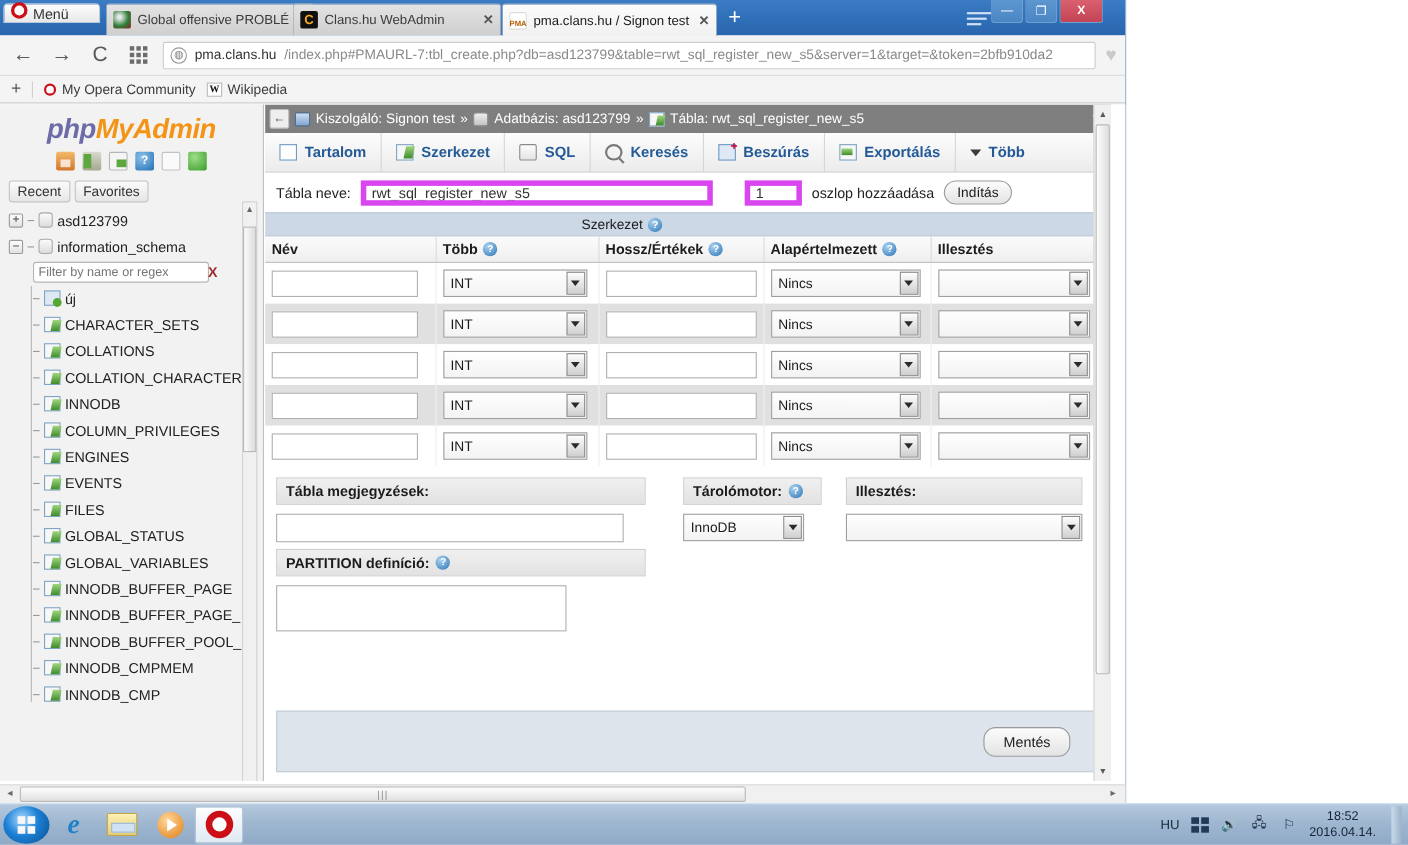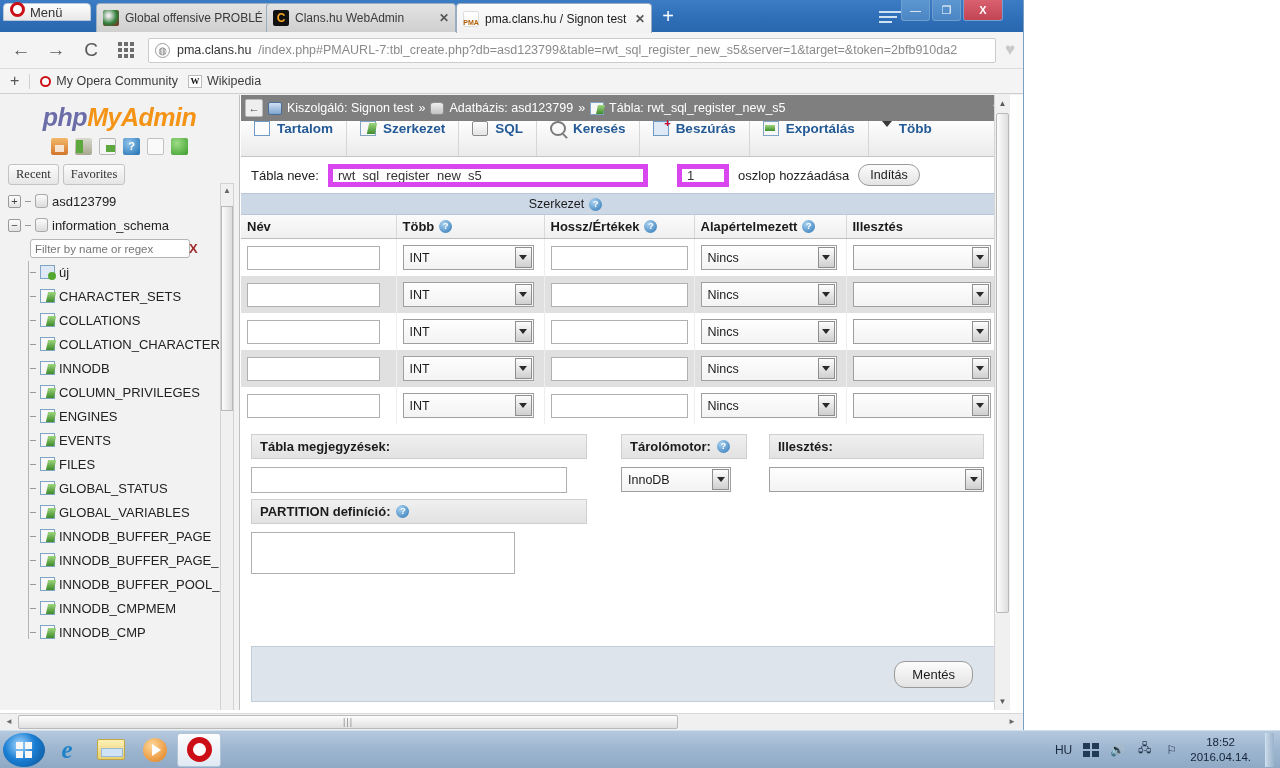--- a/index.html
+++ b/index.html
@@ -122,21 +122,21 @@
   .ic-exit { background:linear-gradient(#d9d9cf,#a7a78f); position:relative;}
   .ic-exit:after{content:"";position:absolute;left:1px;top:2px;width:7px;height:13px;background:#5ca83e;}
   .ic-doc  { background:#f5f5f5;border:1px solid #b7b7b7;position:relative;}
   .ic-doc:after{content:"";position:absolute;right:0;bottom:2px;width:9px;height:7px;background:#5ca83e;}
   .ic-help { background:radial-gradient(circle at 35% 30%,#8fc3ea,#1f6fb3); border-radius:50%;
              color:#fff;font-size:11px;font-weight:bold;text-align:center;line-height:17px;}
   .ic-copy { background:#fafafa;border:1px solid #c2c2c2;}
   .ic-reload{ background:radial-gradient(circle at 35% 30%,#9edd86,#3a9c2a); border-radius:50%;}
   .pma-recent { display:flex; gap:4px; padding:3px 0 4px 8px; }
   .rbtn { background:linear-gradient(#fbfbfb,#e6e6e6); border:1px solid #c3c3c3;
-          border-radius:3px; font-size:12.5px; padding:2px 7px; color:#333;font-family:Liberation Serif, serif; }
+          border-radius:3px; font-size:12.5px; padding:2px 7px; color:#333; }
   .tree { position:relative; height:455px; overflow:hidden; padding-left:8px; font-size:13px; }
   .tnode { display:flex; align-items:center; gap:4px; height:24px; color:#222; white-space:nowrap; }
   .pm { width:13px;height:13px;border:1px solid #9a9a9a;background:linear-gradient(#fdfdfd,#e2e2e2);
         font-size:11px;line-height:11px;text-align:center;color:#444;border-radius:2px;flex:0 0 auto;}
   .dash { width:6px;height:1px;background:#9a9a9a;flex:0 0 auto;}
   .dbic { width:13px;height:14px;border:1px solid #a8a8a8;border-radius:4px/3px;
           background:linear-gradient(#fbfbfb,#dcdcdc);flex:0 0 auto;}
   .tblic { width:15px;height:14px;background:#f7f7f7;border:1px solid #7fa4c4;flex:0 0 auto;
            position:relative;}
   .tblic:after{content:"";position:absolute;right:-1px;top:2px;width:8px;height:10px;
@@ -169,21 +169,21 @@
   .bc-ic { width:14px;height:13px;flex:0 0 auto; }
   .bc-srv { background:linear-gradient(#cfe0f2,#7fa6cf); border:1px solid #4a6e96; border-radius:2px; }
   .bc-db  { background:linear-gradient(#efefef,#c3c3c3); border:1px solid #8f8f8f; border-radius:4px/3px; }
   .bc-tbl { background:#f7f7f7; border:1px solid #7fa4c4; position:relative; }
   .bc-tbl:after{content:"";position:absolute;right:-1px;top:2px;width:7px;height:9px;
                 background:linear-gradient(#9ed57f,#3f8c2c);transform:skewX(-12deg);}
   .bc-collapse { margin-left:auto; margin-right:8px; color:#e4e4e4; font-size:14px; }
 
   .pma-tabs { height:36px; background:linear-gradient(#fdfdfd,#ebebeb);
               border-bottom:1px solid #c4c4c4; display:flex; align-items:stretch; }
-  .ptab { display:flex; align-items:flex-start; gap:7px; padding:0 13px;
+  .ptab { display:flex; align-items:center; gap:7px; padding:0 13px;
           border-right:1px solid #d6d6d6; color:#235a96; font-size:13.5px; font-weight:bold; }
   .ptab .pi { width:16px; height:15px; flex:0 0 auto; }
   .pi-content { background:#fdfdfd; border:1px solid #6f9ac4; }
   .pi-struct  { background:#f7f7f7; border:1px solid #7fa4c4; position:relative; }
   .pi-struct:after{content:"";position:absolute;right:-1px;top:1px;width:8px;height:11px;
                    background:linear-gradient(#9ed57f,#3f8c2c);transform:skewX(-12deg);}
   .pi-sql { background:linear-gradient(#fdfdfd,#e4e4e4); border:1px solid #8a8a8a; border-radius:2px; }
   .pi-search { border:2px solid #7a7a7a; border-radius:50%; width:11px;height:11px; position:relative;}
   .pi-search:after{content:"";position:absolute;right:-4px;bottom:-3px;width:6px;height:2px;
                    background:#7a7a7a;transform:rotate(45deg);}

